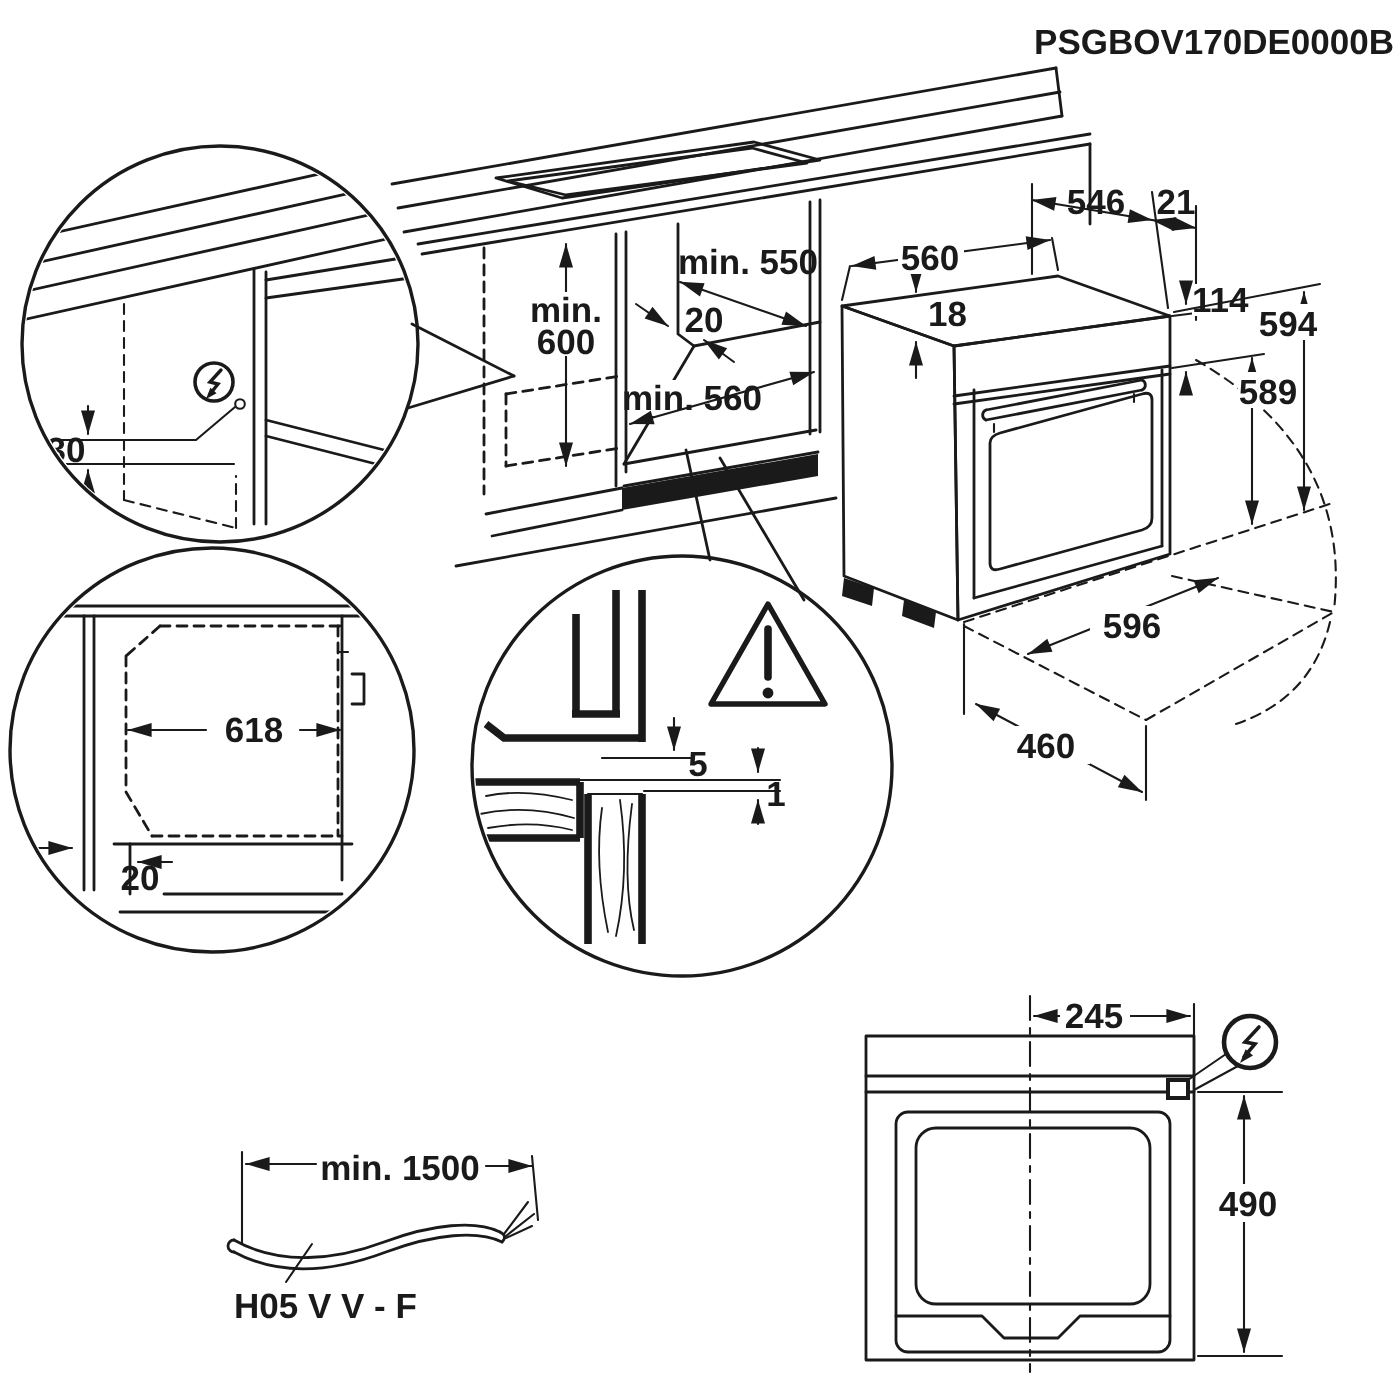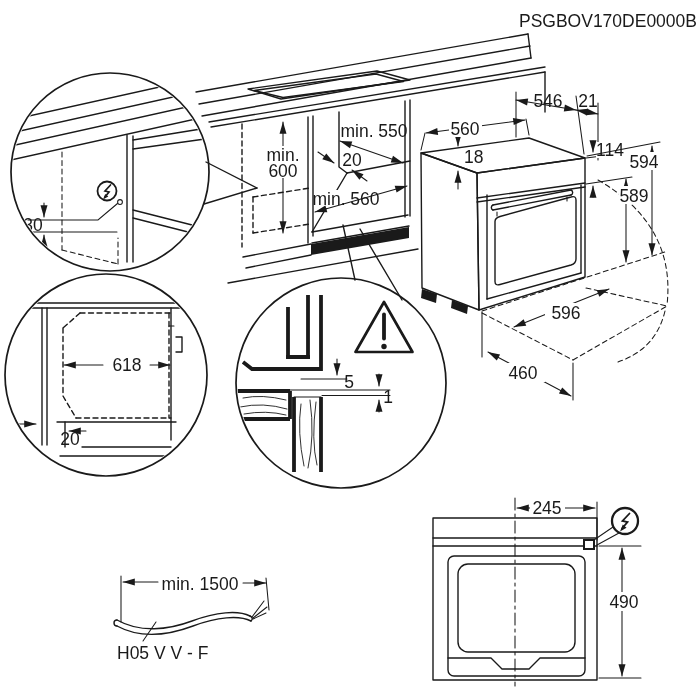--- a/index.html
+++ b/index.html
@@ -1,17 +1,17 @@
 <!DOCTYPE html>
 <html><head>
 <meta charset="utf-8">
 <style>
   html,body{margin:0;padding:0;background:#ffffff;}
   .stage{position:relative;width:700px;height:700px;background:#ffffff;overflow:hidden;
-         font-family:"Liberation Sans", "DejaVu Sans", sans-serif;}
+         font-family:"Liberation Sans", "DejaVu Sans", sans-serif;font-weight:bold;}
   svg{position:absolute;left:0;top:0;}
   .ln{fill:none;stroke:#1a1a1a;stroke-width:1.4;stroke-linecap:round;stroke-linejoin:round;}
   .lt{fill:none;stroke:#1a1a1a;stroke-width:1.05;stroke-linecap:round;}
   .dash{stroke-dasharray:5 3.5;}
   .cdash{stroke-dasharray:12 4 3 4;}
   .thick{fill:none;stroke:#1a1a1a;stroke-width:3.8;stroke-linecap:butt;stroke-linejoin:miter;}
   .fillk{fill:#1a1a1a;stroke:none;}
   .bg{fill:#ffffff;stroke:none;}
   .txt{font-family:"Liberation Sans","DejaVu Sans",sans-serif;font-size:17.5px;fill:#1a1a1a;stroke:none;}
   .mid{text-anchor:middle;}

